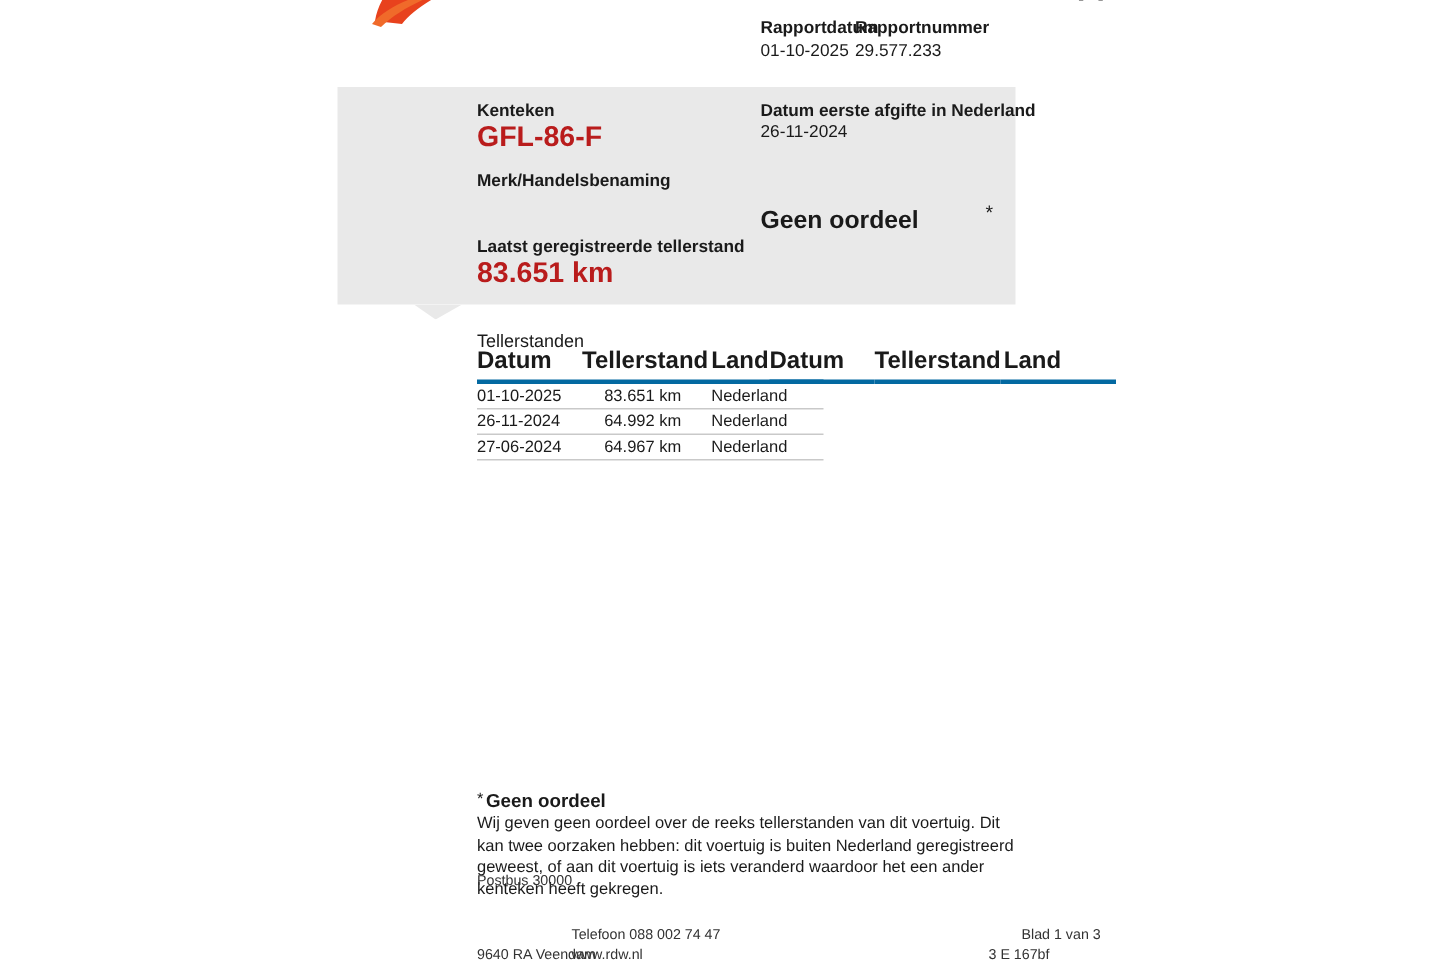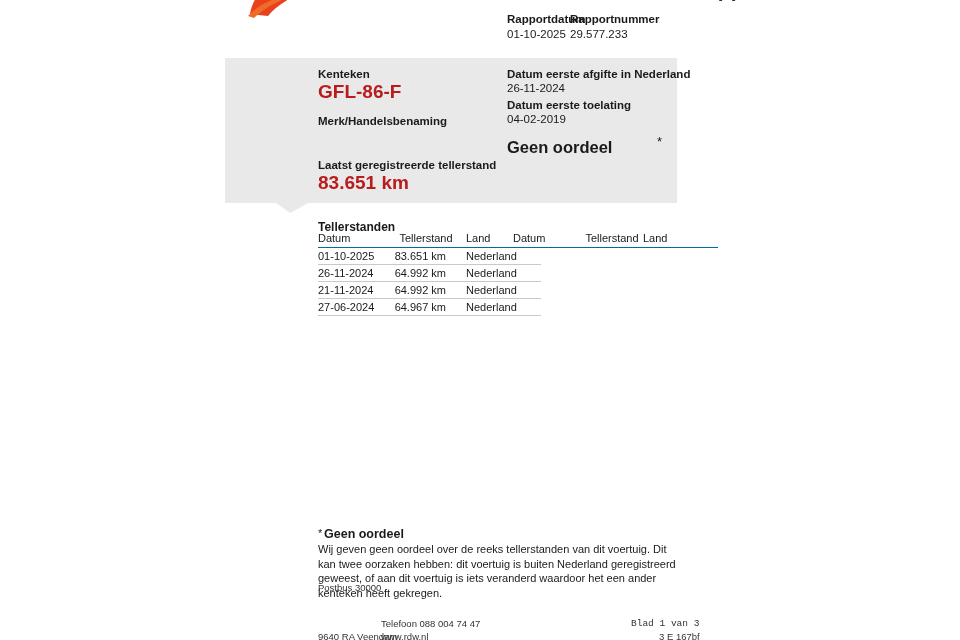--- a/index.html
+++ b/index.html
@@ -126,36 +126,36 @@
     font-size: 13px;
     color: #1a1a1a;
   }
 
   
   .section-title {
     position: absolute;
     left: 318px;
     top: 220px;
     font-size: 12px;
-    font-weight: bold;
+    font-weight: normal;
     color: #1a1a1a;
   }
 
   table.tellers {
     position: absolute;
     border-collapse: collapse;
     font-size: 11px;
   }
   table.tellers th {
-    font-size: 11px;
-    font-weight: normal;
+    font-size: 16px;
+    font-weight: bold;
     text-align: left;
     padding: 0 0 3px 0;
     color: #1a1a1a;
-    border-bottom: 1px solid #0369a1;
+    border-bottom: 3px solid #0369a1;
   }
   table.tellers td {
     padding: 2px 0 2px 0;
     color: #1a1a1a;
     border-bottom: 1px solid #c9c9c9;
   }
   table.tellers .c-datum { width: 70px; }
   table.tellers .c-teller { width: 58px; text-align: right; padding-right: 18px; }
   table.tellers .c-land { width: 75px; padding-left: 2px; }
   table.tellers th.c-teller { text-align: center; padding-right: 0; }
@@ -192,21 +192,21 @@
   .footer-cell {
     position: absolute;
     font-size: 9.5px;
     color: #333;
     line-height: 13px;
   }
   #f-postbus { left: 318px; top: 581px; }
   #f-plaats  { left: 318px; top: 630px; }
   #f-tel     { left: 381px; top: 617px; }
   #f-web     { left: 381px; top: 630px; }
-  #f-blad    { left: 631px; top: 617px; font-family: Liberation Mono, monospace; }
+  #f-blad    { left: 681px; top: 617px; }
   #f-code    { left: 659px; top: 630px; }
   .link { color: #333; text-decoration: none; }
 </style>
 </head>
 <body>
 
 <div class="page">
 
   <div class="logo-wrap">
     <svg class="logo-swoosh" viewBox="0 0 118 48">
@@ -241,24 +241,20 @@
   <div id="blk-teller">
     <div class="lbl">Laatst geregistreerde tellerstand</div>
     <div class="val-big">83.651 km</div>
   </div>
 
   <div id="blk-afgifte">
     <div class="lbl">Datum eerste afgifte in Nederland</div>
     <div class="val-small">26-11-2024</div>
   </div>
 
-  <div id="blk-toelating">
-    <div class="lbl">Datum eerste toelating</div>
-    <div class="val-small">04-02-2019</div>
-  </div>
 
   <div class="oordeel">Geen oordeel</div>
   <div class="oordeel-star">*</div>
 
   <div class="section-title">Tellerstanden</div>
 
   <table class="tellers" id="table-left">
     <thead>
       <tr>
         <th class="c-datum">Datum</th>
@@ -271,25 +267,20 @@
         <td class="c-datum">01-10-2025</td>
         <td class="c-teller">83.651 km</td>
         <td class="c-land">Nederland</td>
       </tr>
       <tr>
         <td class="c-datum">26-11-2024</td>
         <td class="c-teller">64.992 km</td>
         <td class="c-land">Nederland</td>
       </tr>
       <tr>
-        <td class="c-datum">21-11-2024</td>
-        <td class="c-teller">64.992 km</td>
-        <td class="c-land">Nederland</td>
-      </tr>
-      <tr>
         <td class="c-datum">27-06-2024</td>
         <td class="c-teller">64.967 km</td>
         <td class="c-land">Nederland</td>
       </tr>
     </tbody>
   </table>
 
   <table class="tellers" id="table-right">
     <thead>
       <tr>
@@ -300,20 +291,20 @@
     </thead>
     <tbody></tbody>
   </table>
 
   <div class="note-star">*</div>
   <div class="note-title">Geen oordeel</div>
   <div class="note-body">Wij geven geen oordeel over de reeks tellerstanden van dit voertuig. Dit kan twee oorzaken hebben: dit voertuig is buiten Nederland geregistreerd geweest, of aan dit voertuig is iets veranderd waardoor het een ander kenteken heeft gekregen.</div>
 
   <div class="footer-cell" id="f-postbus">Postbus 30000</div>
   <div class="footer-cell" id="f-plaats">9640 RA Veendam</div>
-  <div class="footer-cell" id="f-tel">Telefoon 088 004 74 47</div>
+  <div class="footer-cell" id="f-tel">Telefoon 088 002 74 47</div>
   <div class="footer-cell" id="f-web">
     <a class="link" href="#">www.rdw.nl</a>
   </div>
   <div class="footer-cell" id="f-blad">Blad 1 van 3</div>
   <div class="footer-cell" id="f-code">3 E 167bf</div>
 
 </div>
 
 </body></html>

